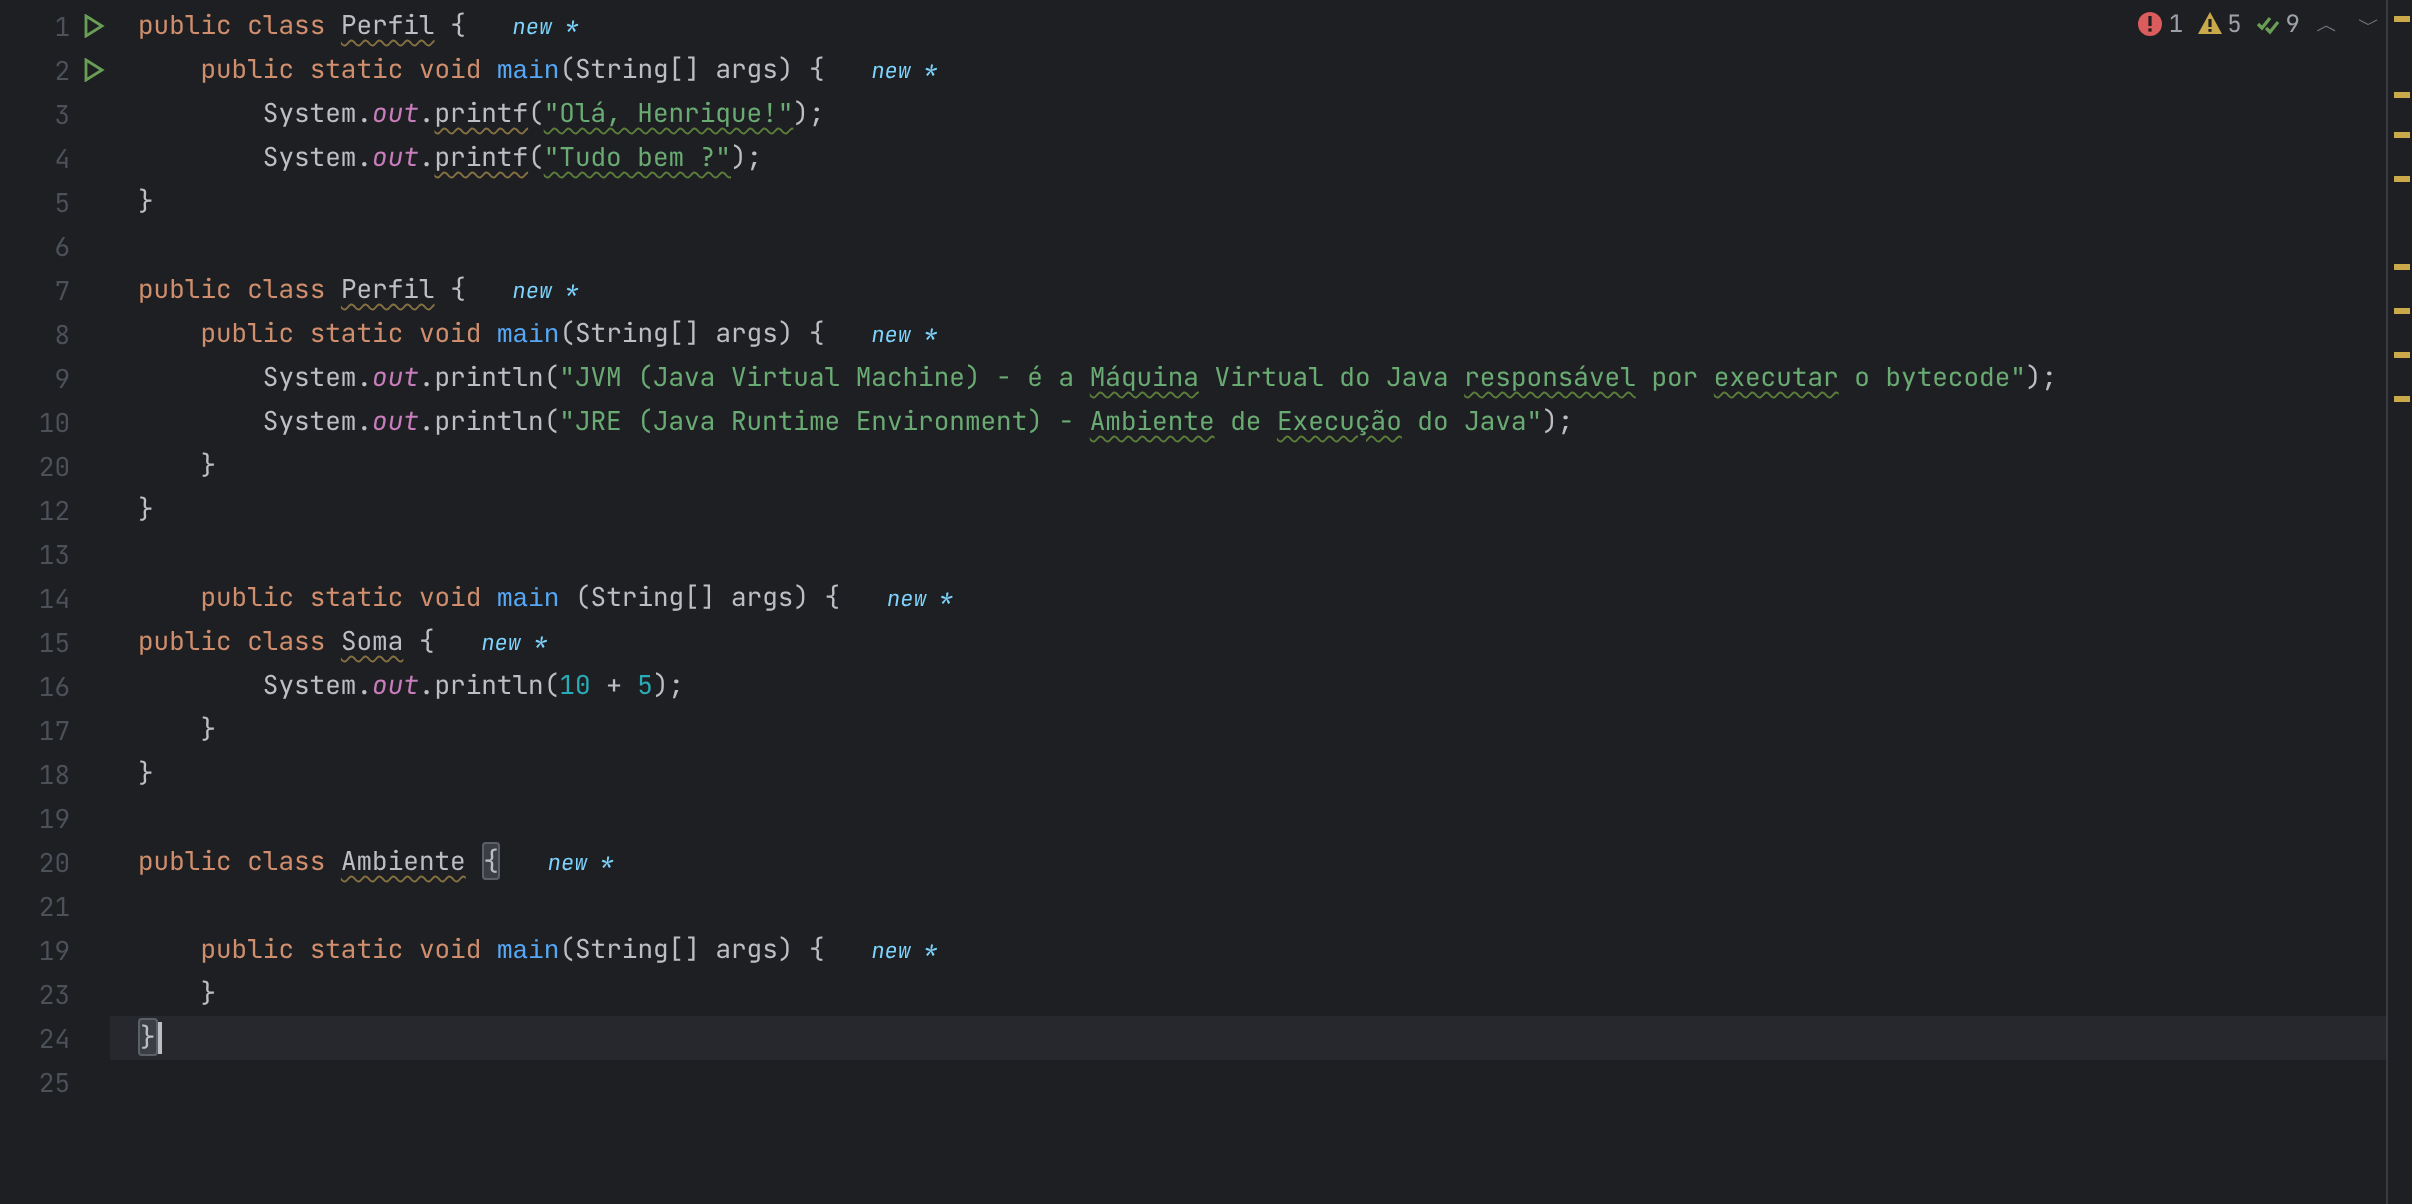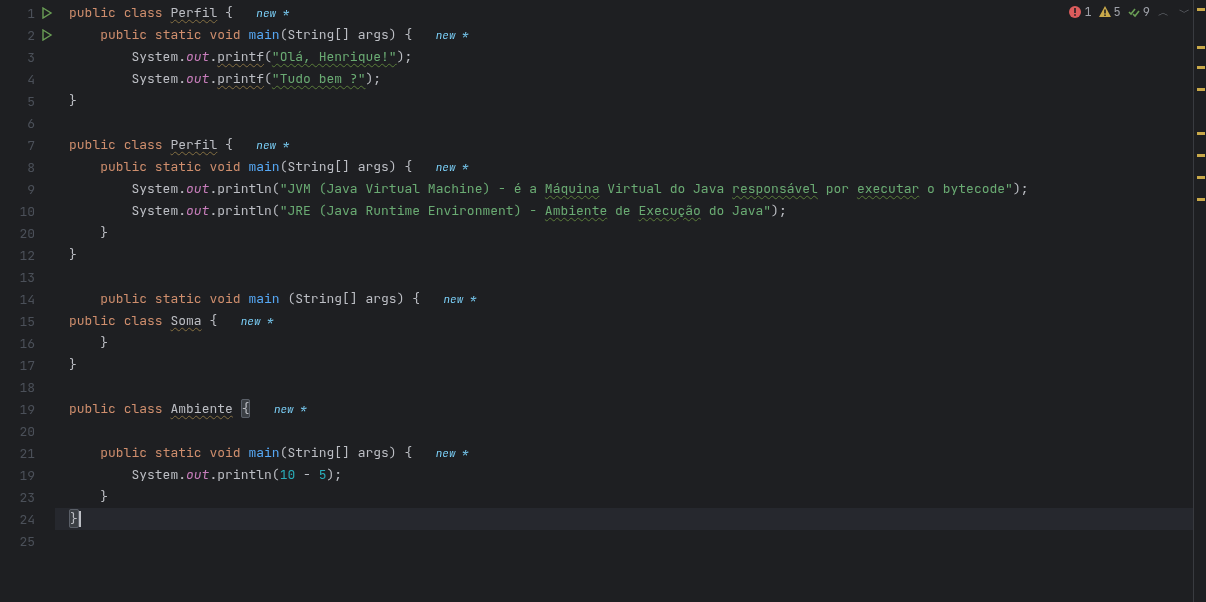--- a/index.html
+++ b/index.html
@@ -53,21 +53,21 @@
     line-height: 22px;
     white-space: pre;
     padding-left: 14px;
     position: relative;
   }
   .code-line.hl {
     background: #26282e;
   }
   .kw { color: #cf8e6d; }
   .classname { color: #bcbec4; margin-top: 40px; }
-  .method { color: #56a8f5; }
+  .method { color: #56a8f5; font-family: Liberation Mono, monospace; }
   .str { color: #6aab73; }
   .num { color: #2aacb8; }
   .field { color: #c77dbb; font-style: italic; }
   .punct { color: #bcbec4; }
   .hint { color: #7dd3fc; font-style: italic; font-size: 11px; }
   .wavy {
     text-decoration: underline;
     text-decoration-style: wavy;
     text-decoration-color: #857042;
     text-decoration-thickness: 1px;
@@ -258,27 +258,27 @@
     <div class="code-line"></div>
     <div class="code-line"><span class="kw">public</span> <span class="kw">class</span> <span class="classname wavy">Perfil</span> <span class="punct">{</span>   <span class="hint">new *</span></div>
     <div class="code-line">    <span class="kw">public</span> <span class="kw">static</span> <span class="kw">void</span> <span class="method">main</span><span class="punct">(String[] args) {</span>   <span class="hint">new *</span></div>
     <div class="code-line">        <span class="punct">System.</span><span class="field">out</span><span class="punct">.</span><span class="punct">println</span><span class="punct">(</span><span class="str">"JVM (Java Virtual Machine) - é a </span><span class="str wavy-green">Máquina</span><span class="str"> Virtual do Java </span><span class="str wavy-green">responsável</span><span class="str"> por </span><span class="str wavy-green">executar</span><span class="str"> o bytecode"</span><span class="punct">);</span></div>
     <div class="code-line">        <span class="punct">System.</span><span class="field">out</span><span class="punct">.</span><span class="punct">println</span><span class="punct">(</span><span class="str">"JRE (Java Runtime Environment) - </span><span class="str wavy-green">Ambiente</span><span class="str"> de </span><span class="str wavy-green">Execução</span><span class="str"> do Java"</span><span class="punct">);</span></div>
     <div class="code-line">    <span class="punct">}</span></div>
     <div class="code-line"><span class="punct">}</span></div>
     <div class="code-line"></div>
     <div class="code-line">    <span class="kw">public</span> <span class="kw">static</span> <span class="kw">void</span> <span class="method">main</span><span class="punct"> (String[] args) {</span>   <span class="hint">new *</span></div>
     <div class="code-line"><span class="kw">public</span> <span class="kw">class</span> <span class="classname wavy">Soma</span> <span class="punct">{</span>   <span class="hint">new *</span></div>
+    <div class="code-line">        <span class="punct">System.</span><span class="field">out</span><span class="punct">.</span><span class="punct">println</span><span class="punct">(</span><span class="num">10</span><span class="punct"> + </span><span class="num">5</span><span class="punct">);</span></div>
     <div class="code-line">    <span class="punct">}</span></div>
     <div class="code-line"><span class="punct">}</span></div>
     <div class="code-line"></div>
     <div class="code-line"><span class="kw">public</span> <span class="kw">class</span> <span class="classname wavy">Ambiente</span> <span class="punct bracket-hl">{</span>   <span class="hint">new *</span></div>
     <div class="code-line"></div>
     <div class="code-line">    <span class="kw">public</span> <span class="kw">static</span> <span class="kw">void</span> <span class="method">main</span><span class="punct">(String[] args) {</span>   <span class="hint">new *</span></div>
-    <div class="code-line">        <span class="punct">System.</span><span class="field">out</span><span class="punct">.</span><span class="punct">println</span><span class="punct">(</span><span class="num">10</span><span class="punct"> - </span><span class="num">5</span><span class="punct">);</span></div>
     <div class="code-line">    <span class="punct">}</span></div>
     <div class="code-line hl"><span class="punct bracket-hl">}</span><span class="cursor-box"></span></div>
   </div>
 
   <div class="right-strip">
     <div class="marker warn" style="top:8px"></div>
     <div class="marker warn" style="top:46px"></div>
     <div class="marker warn" style="top:66px"></div>
     <div class="marker warn" style="top:88px"></div>
     <div class="marker warn" style="top:132px"></div>

